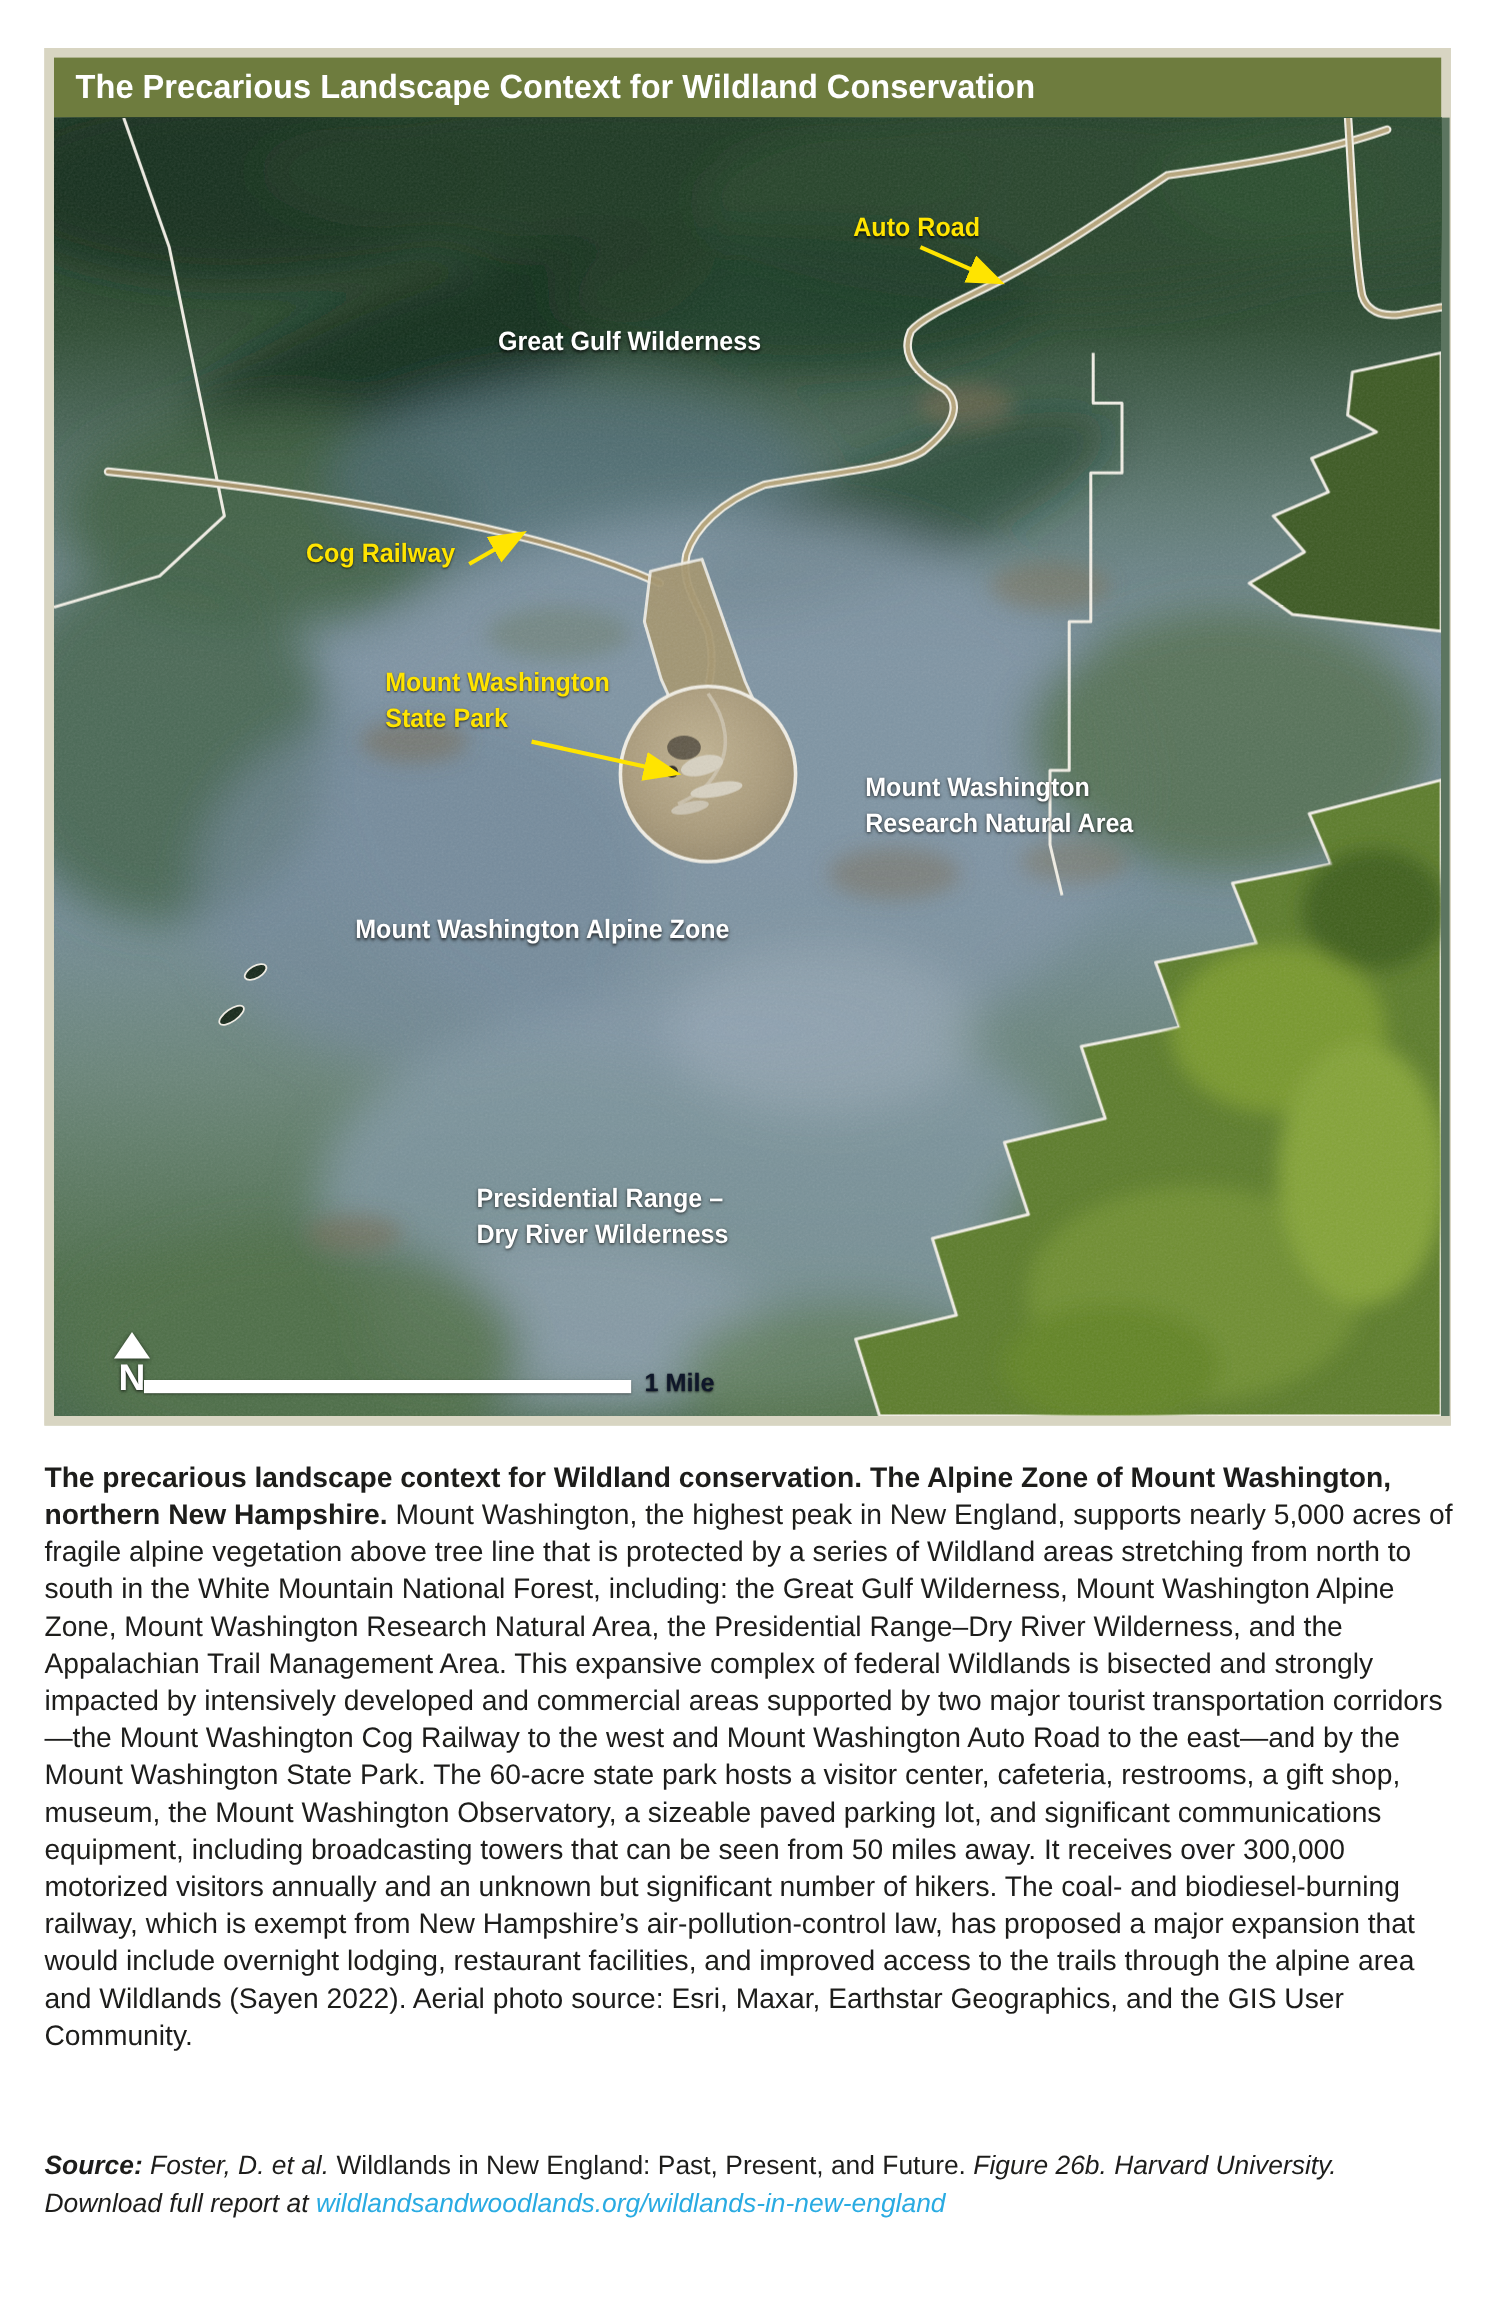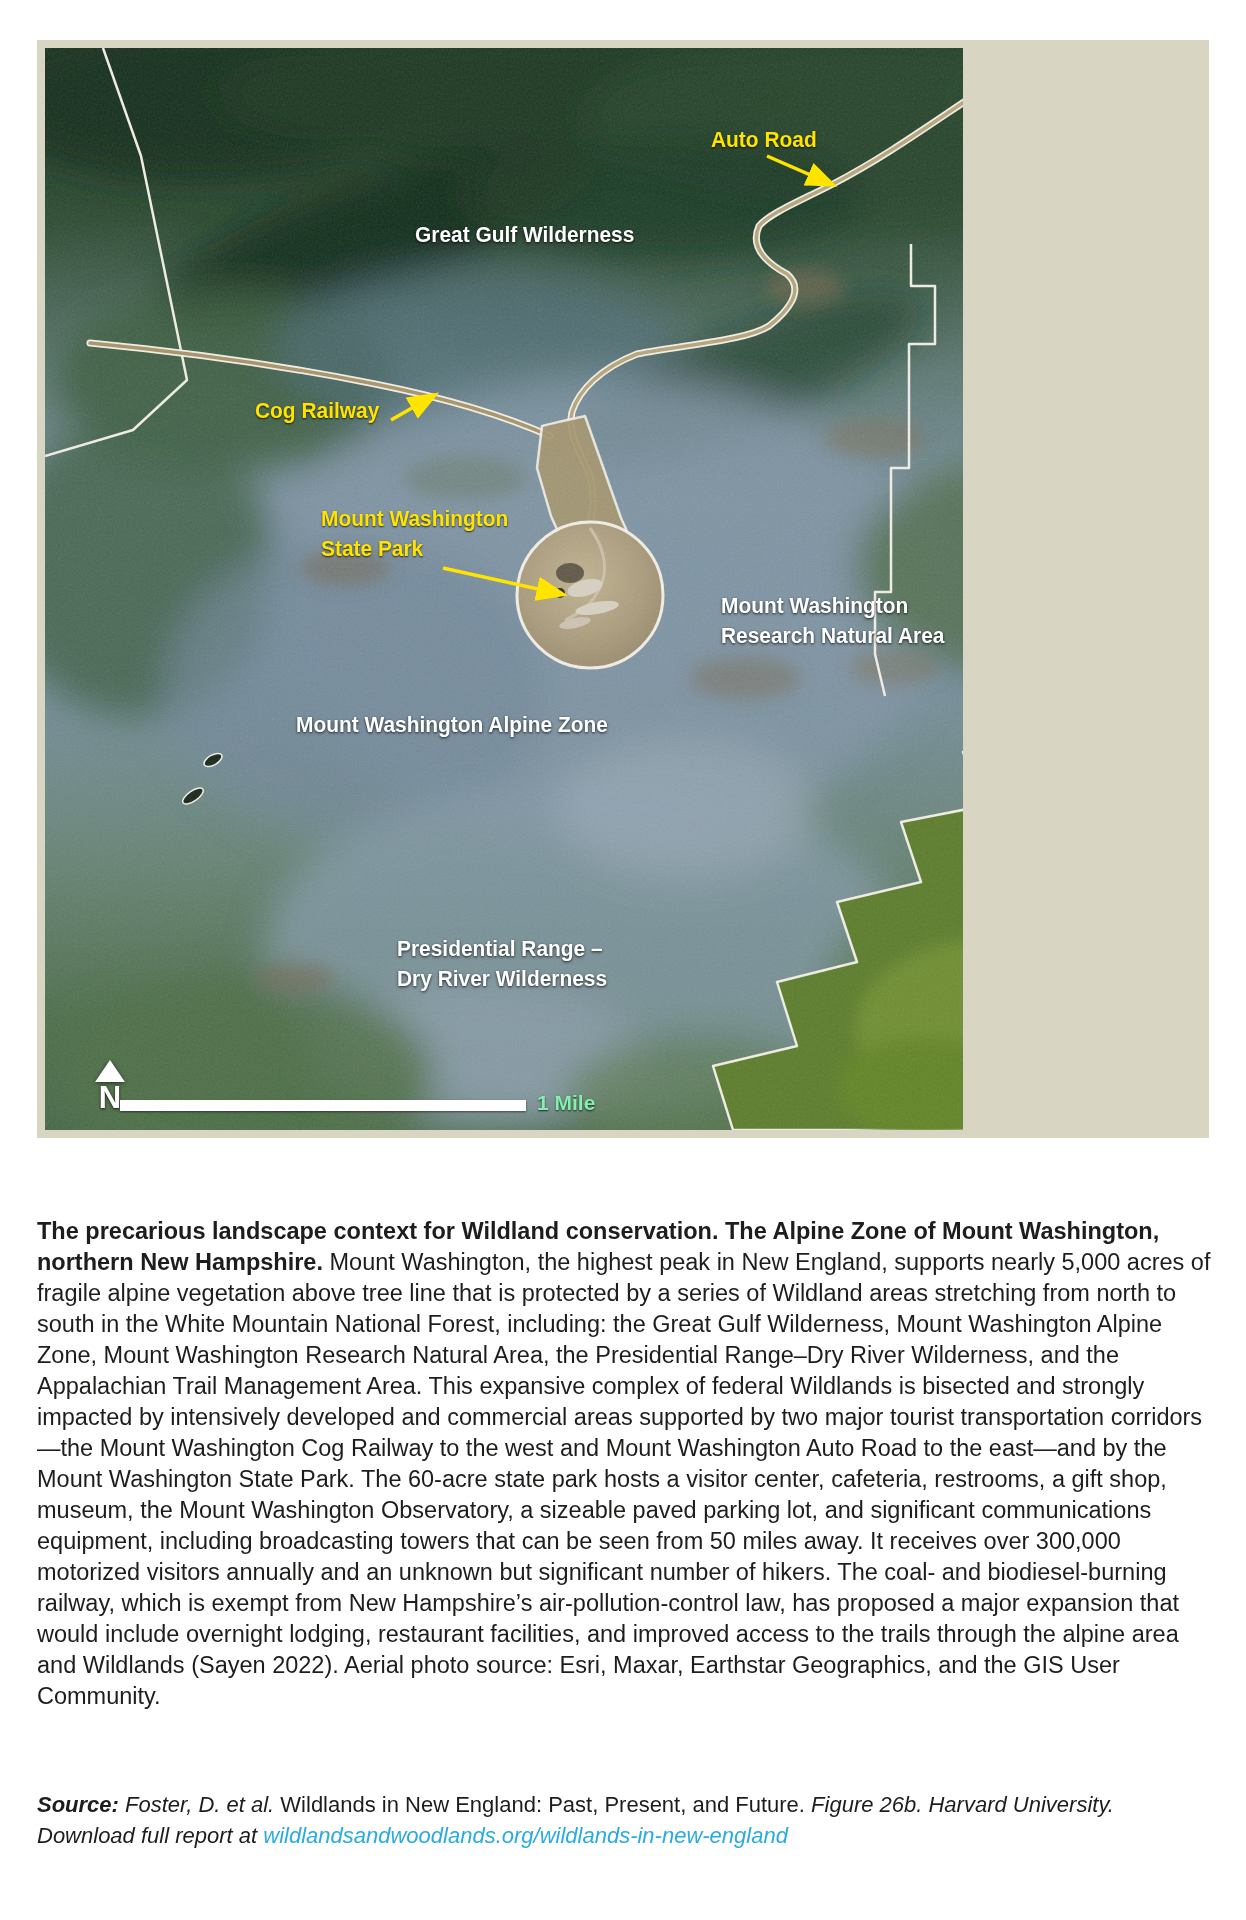--- a/index.html
+++ b/index.html
@@ -14,21 +14,21 @@
     border:8px solid #d8d5c2; background:#d8d5c2;
   }
   .title-bar {
     height:50px; background:#6e7c3e; display:flex; align-items:center;
     padding-left:18px; overflow:hidden;
   }
   .title-bar h1 {
     color:#ffffff; font-size:28px; font-weight:bold; letter-spacing:0px;
     transform:scaleX(.97); transform-origin:left center; white-space:nowrap;
   }
-  .map-wrap { position:relative; width:918px; height:1082px; overflow:hidden; background:#5c7560; }
+  .map-wrap { position:relative; width:1163px; height:1082px; overflow:hidden; background:#5c7560; }
   .map-wrap svg { position:absolute; left:0; top:0; }
   
   .map-label {
     position:absolute; font-weight:bold; font-size:22px; line-height:30px;
     transform:scaleX(.95); transform-origin:left top; white-space:nowrap;
   }
   .lbl-yellow { color:#ffe400; text-shadow:0 1px 2px rgba(0,0,0,.75); }
   .lbl-white  { color:#ffffff; text-shadow:0 1px 3px rgba(0,0,0,.8); }
   
   .north { position:absolute; left:45px; top:1012px; width:40px; text-align:center; }
@@ -40,41 +40,44 @@
   }
   .north .n {
     display:block; color:#ffffff; font-weight:bold; font-size:31px; line-height:32px;
     text-shadow:0 1px 3px rgba(0,0,0,.8);
   }
   .scalebar {
     position:absolute; left:75px; top:1052px; width:406px; height:11px;
     background:#ffffff; box-shadow:0 1px 2px rgba(0,0,0,.5);
   }
   .scalelabel {
-    position:absolute; left:492px; top:1043px; color:#86efac; font-weight:bold;
+    position:absolute; left:492px; top:1043px; color:#0f172a; font-weight:bold;
     font-size:21px; text-shadow:0 1px 2px rgba(0,0,0,.75);
   }
   
   .caption {
     position:absolute; left:37px; top:1216px; width:1176px;
     font-size:23.5px; line-height:31px; color:#1d1d1b;
   }
   .caption b { font-weight:bold; }
   .source {
     position:absolute; left:37px; top:1789px; width:1176px;
     font-size:22px; line-height:31px; color:#1d1d1b; font-style:italic;
   }
   .source b { font-weight:bold; }
   .source .upright { font-style:normal; }
   .source a { color:#29abe2; text-decoration:none; font-style:italic; }
 </style>
 </head>
 <body>
 
 <div class="figure">
+  <div class="title-bar">
+    <h1>The Precarious Landscape Context for Wildland Conservation</h1>
+  </div>
 
   <div class="map-wrap">
 
     <svg width="1156" height="1082" viewBox="0 0 1156 1082" preserveAspectRatio="none">
       <defs>
         <linearGradient id="bg" x1="0" y1="0" x2="0" y2="1">
           <stop offset="0%" stop-color="#1e3a26"></stop>
           <stop offset="16%" stop-color="#2e4c33"></stop>
           <stop offset="30%" stop-color="#5f7a74"></stop>
           <stop offset="42%" stop-color="#7d93a2"></stop>

